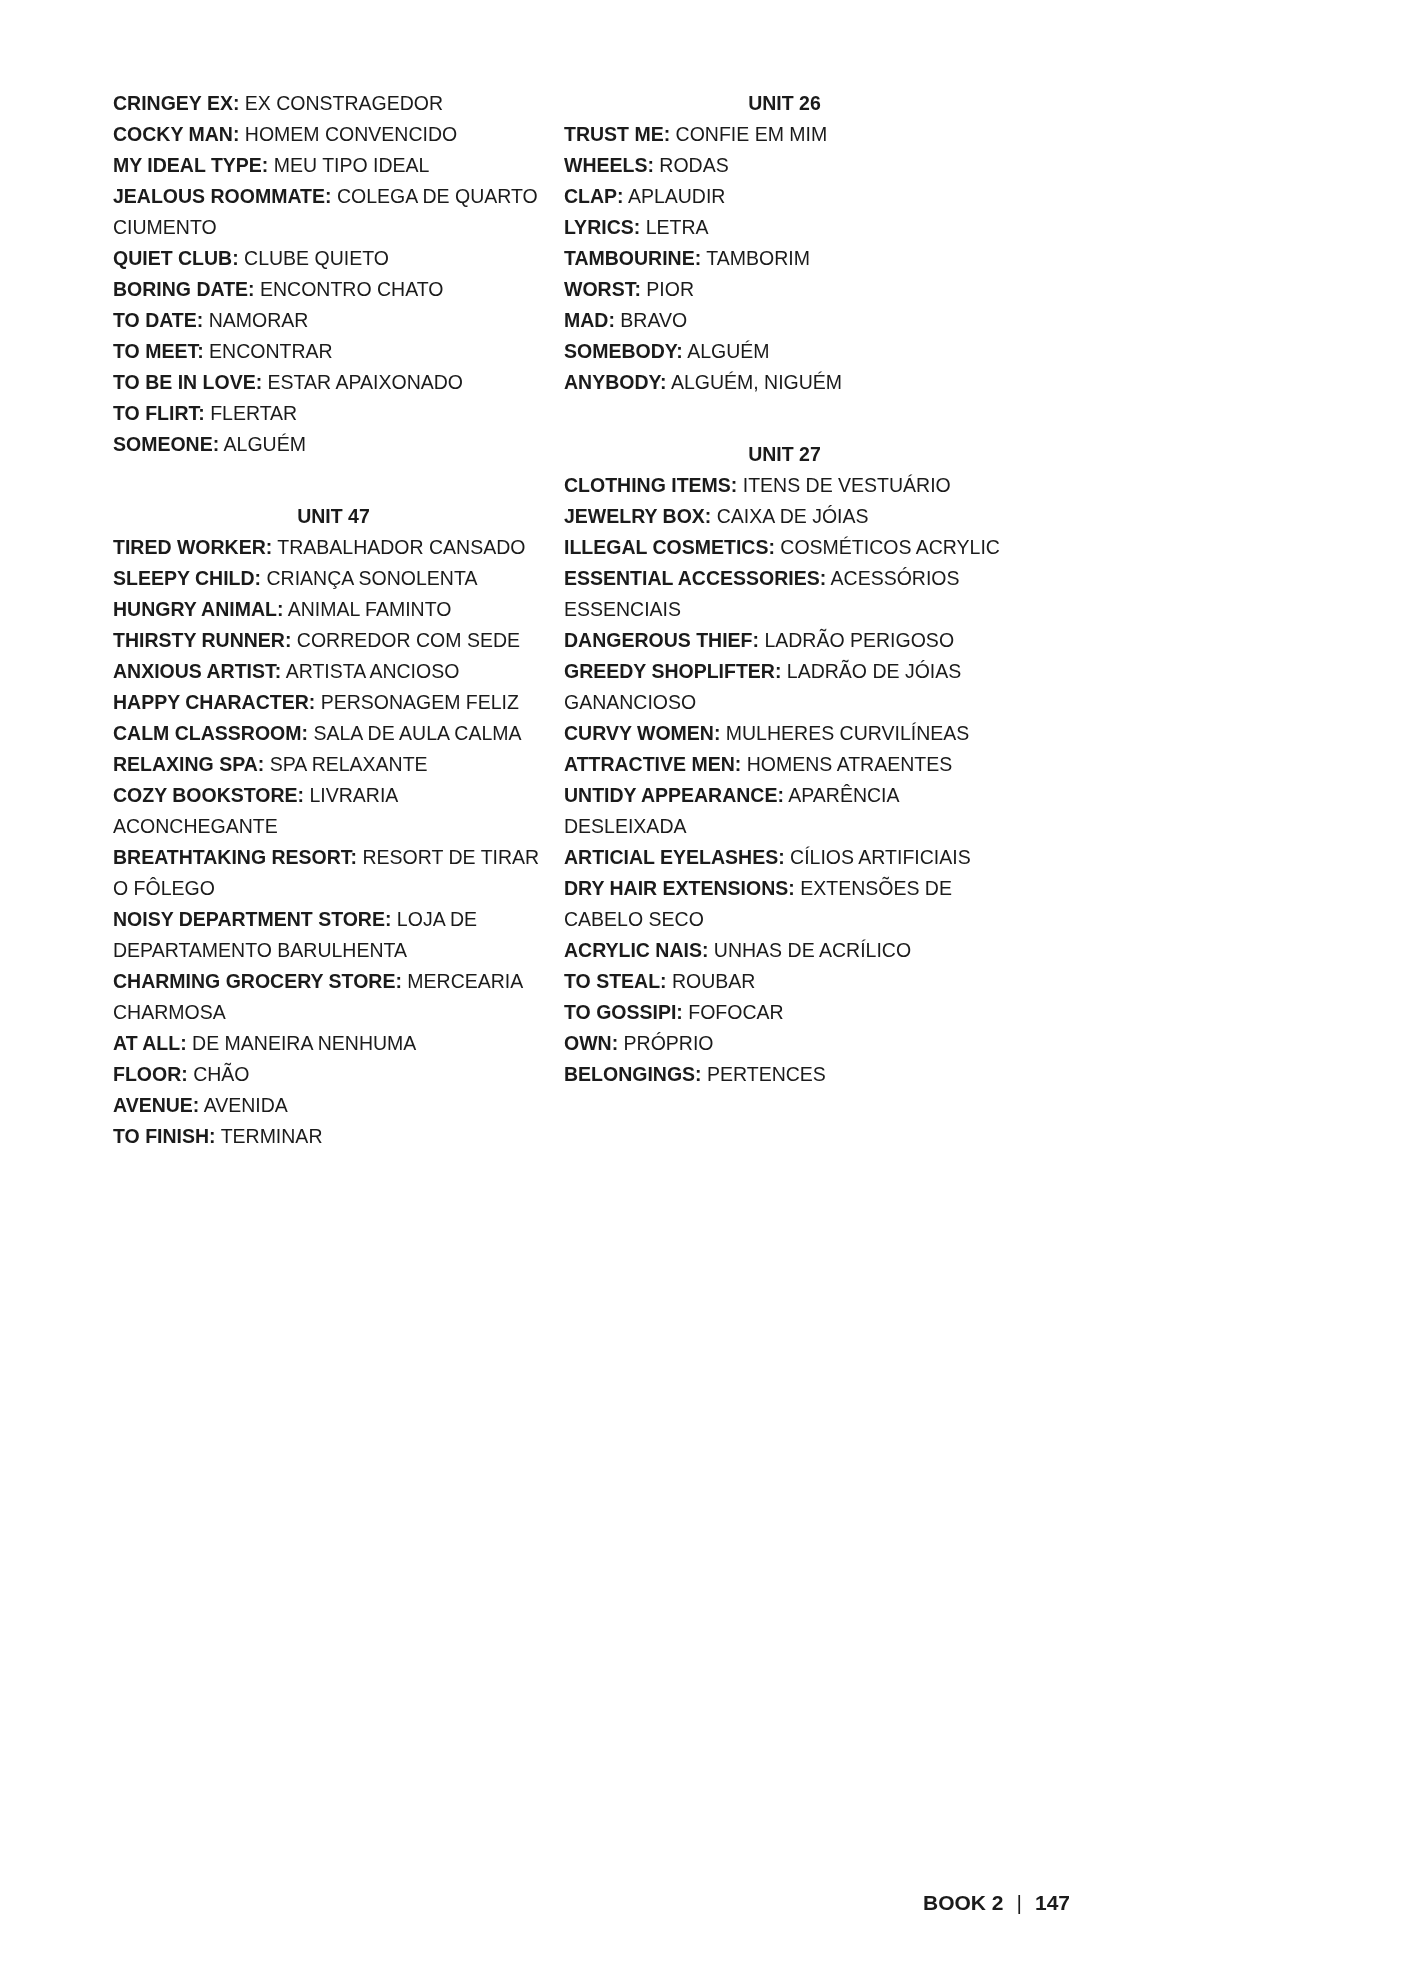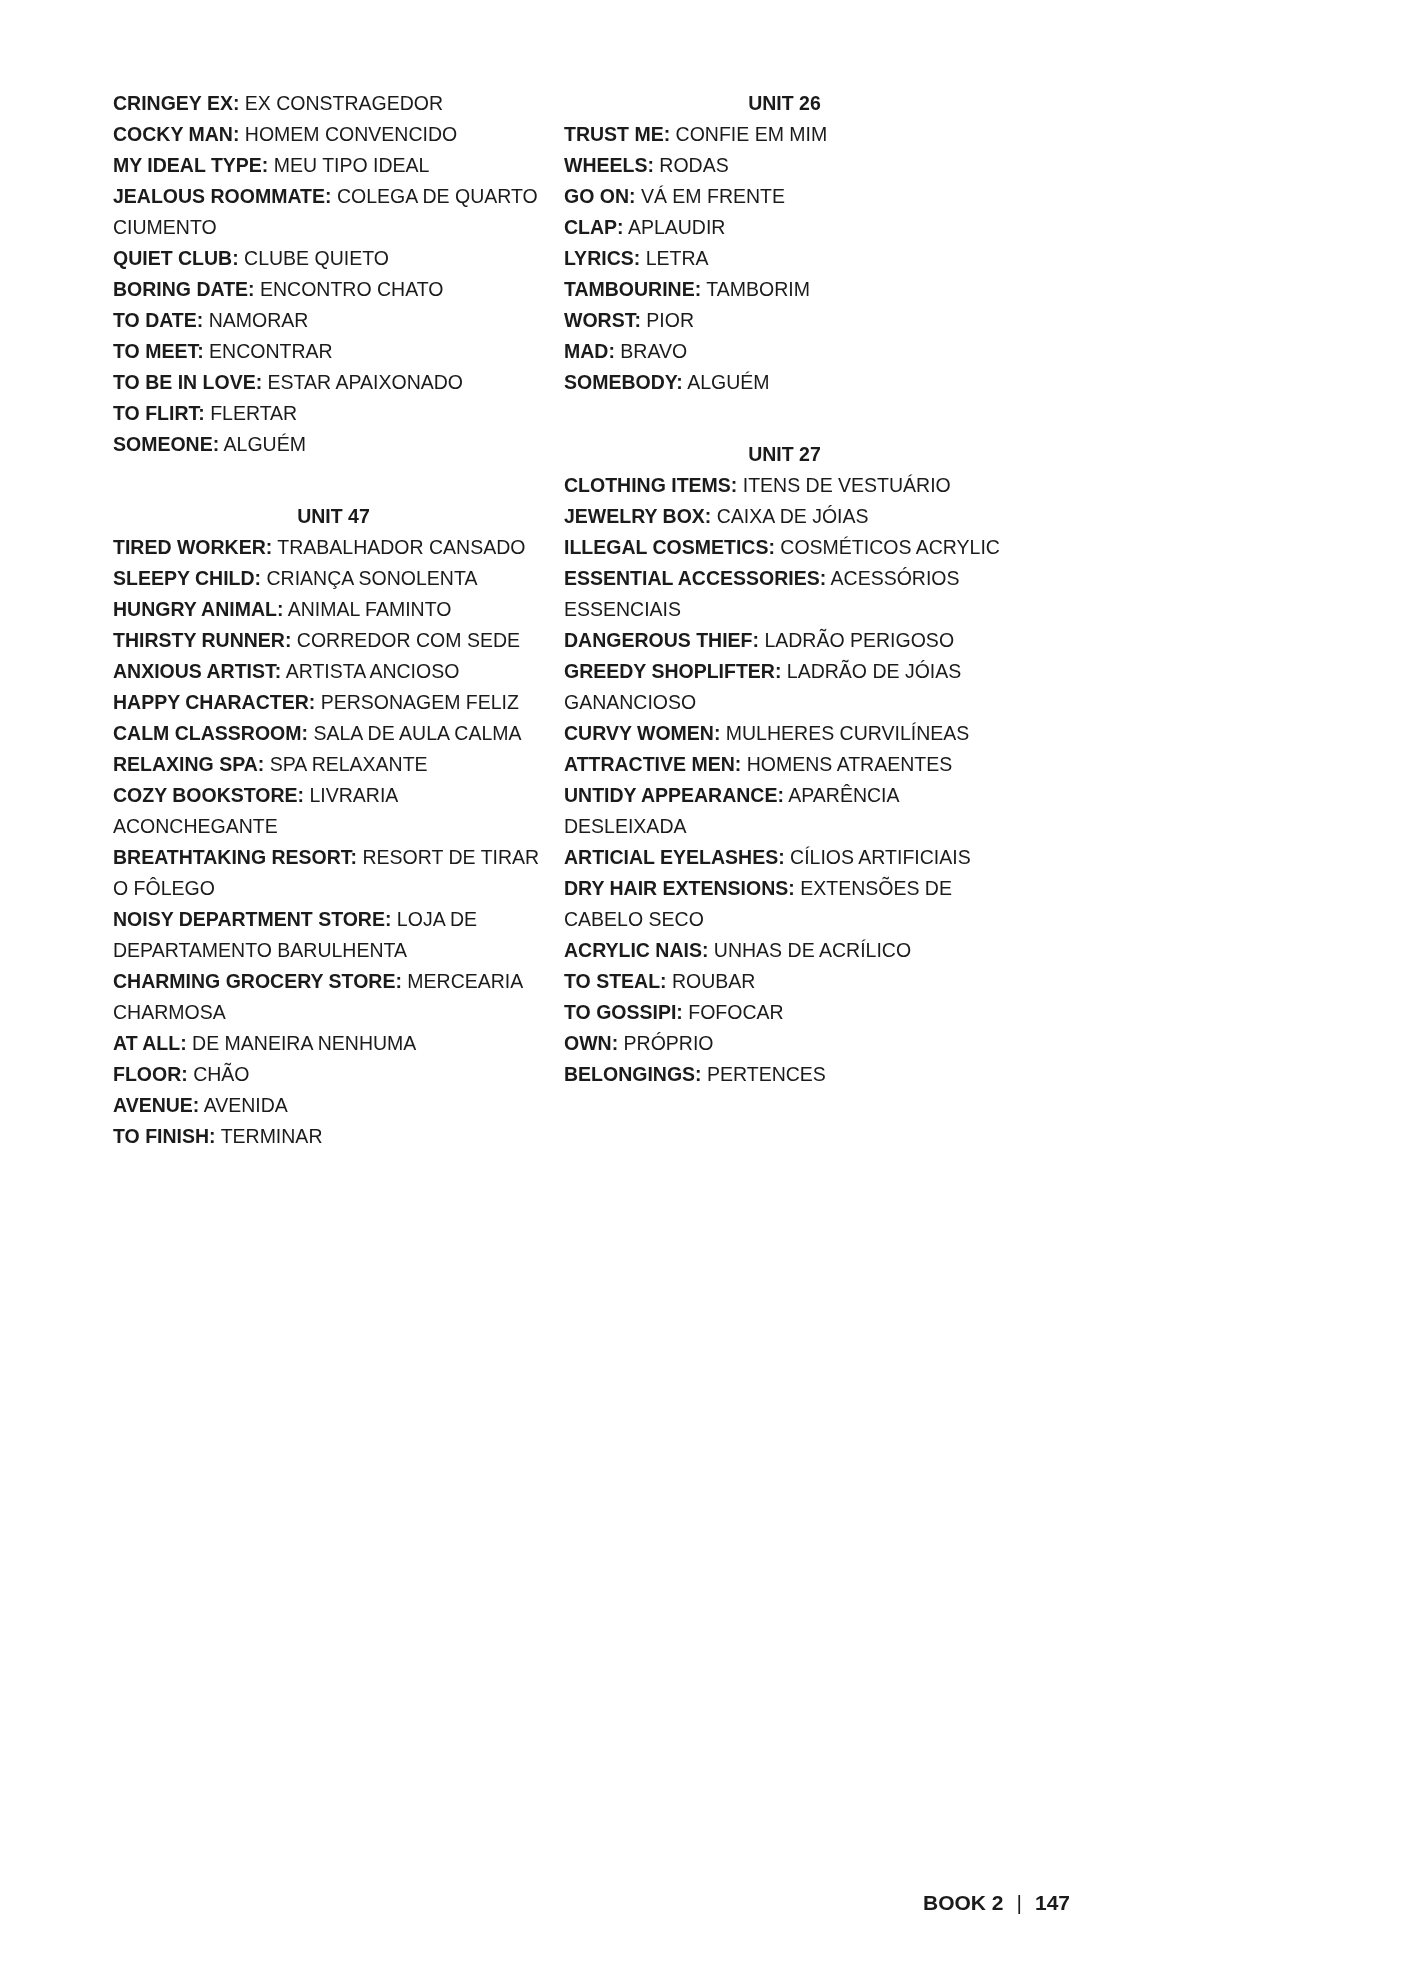--- a/index.html
+++ b/index.html
@@ -83,27 +83,27 @@
         <p class="entry"><b class="term">CHARMING GROCERY STORE:</b><span class="def"> MERCEARIA CHARMOSA</span></p>
         <p class="entry"><b class="term">AT ALL:</b><span class="def"> DE MANEIRA NENHUMA</span></p>
         <p class="entry"><b class="term">FLOOR:</b><span class="def"> CHÃO</span></p>
         <p class="entry"><b class="term">AVENUE:</b><span class="def"> AVENIDA</span></p>
         <p class="entry"><b class="term">TO FINISH:</b><span class="def"> TERMINAR</span></p>
       </div>
     <div class="column">
         <div class="block-heading">UNIT 26</div>
         <p class="entry"><b class="term">TRUST ME:</b><span class="def"> CONFIE EM MIM</span></p>
         <p class="entry"><b class="term">WHEELS:</b><span class="def"> RODAS</span></p>
-        <p class="entry"><b class="term">GO ON:</b><span class="def"> VÁ EM FRENTE</span></p>
         <p class="entry"><b class="term">CLAP:</b><span class="def"> APLAUDIR</span></p>
         <p class="entry"><b class="term">LYRICS:</b><span class="def"> LETRA</span></p>
         <p class="entry"><b class="term">TAMBOURINE:</b><span class="def"> TAMBORIM</span></p>
         <p class="entry"><b class="term">WORST:</b><span class="def"> PIOR</span></p>
         <p class="entry"><b class="term">MAD:</b><span class="def"> BRAVO</span></p>
         <p class="entry"><b class="term">SOMEBODY:</b><span class="def"> ALGUÉM</span></p>
+        <p class="entry"><b class="term">ANYBODY:</b><span class="def"> ALGUÉM, NIGUÉM</span></p>
         <div class="block-heading">UNIT 27</div>
         <p class="entry"><b class="term">CLOTHING ITEMS:</b><span class="def"> ITENS DE VESTUÁRIO</span></p>
         <p class="entry"><b class="term">JEWELRY BOX:</b><span class="def"> CAIXA DE JÓIAS</span></p>
         <p class="entry"><b class="term">ILLEGAL COSMETICS:</b><span class="def"> COSMÉTICOS ACRYLIC</span></p>
         <p class="entry"><b class="term">ESSENTIAL ACCESSORIES:</b><span class="def"> ACESSÓRIOS ESSENCIAIS</span></p>
         <p class="entry"><b class="term">DANGEROUS THIEF:</b><span class="def"> LADRÃO PERIGOSO</span></p>
         <p class="entry"><b class="term">GREEDY SHOPLIFTER:</b><span class="def"> LADRÃO DE JÓIAS GANANCIOSO</span></p>
         <p class="entry"><b class="term">CURVY WOMEN:</b><span class="def"> MULHERES CURVILÍNEAS</span></p>
         <p class="entry"><b class="term">ATTRACTIVE MEN:</b><span class="def"> HOMENS ATRAENTES</span></p>
         <p class="entry"><b class="term">UNTIDY APPEARANCE:</b><span class="def"> APARÊNCIA DESLEIXADA</span></p>

